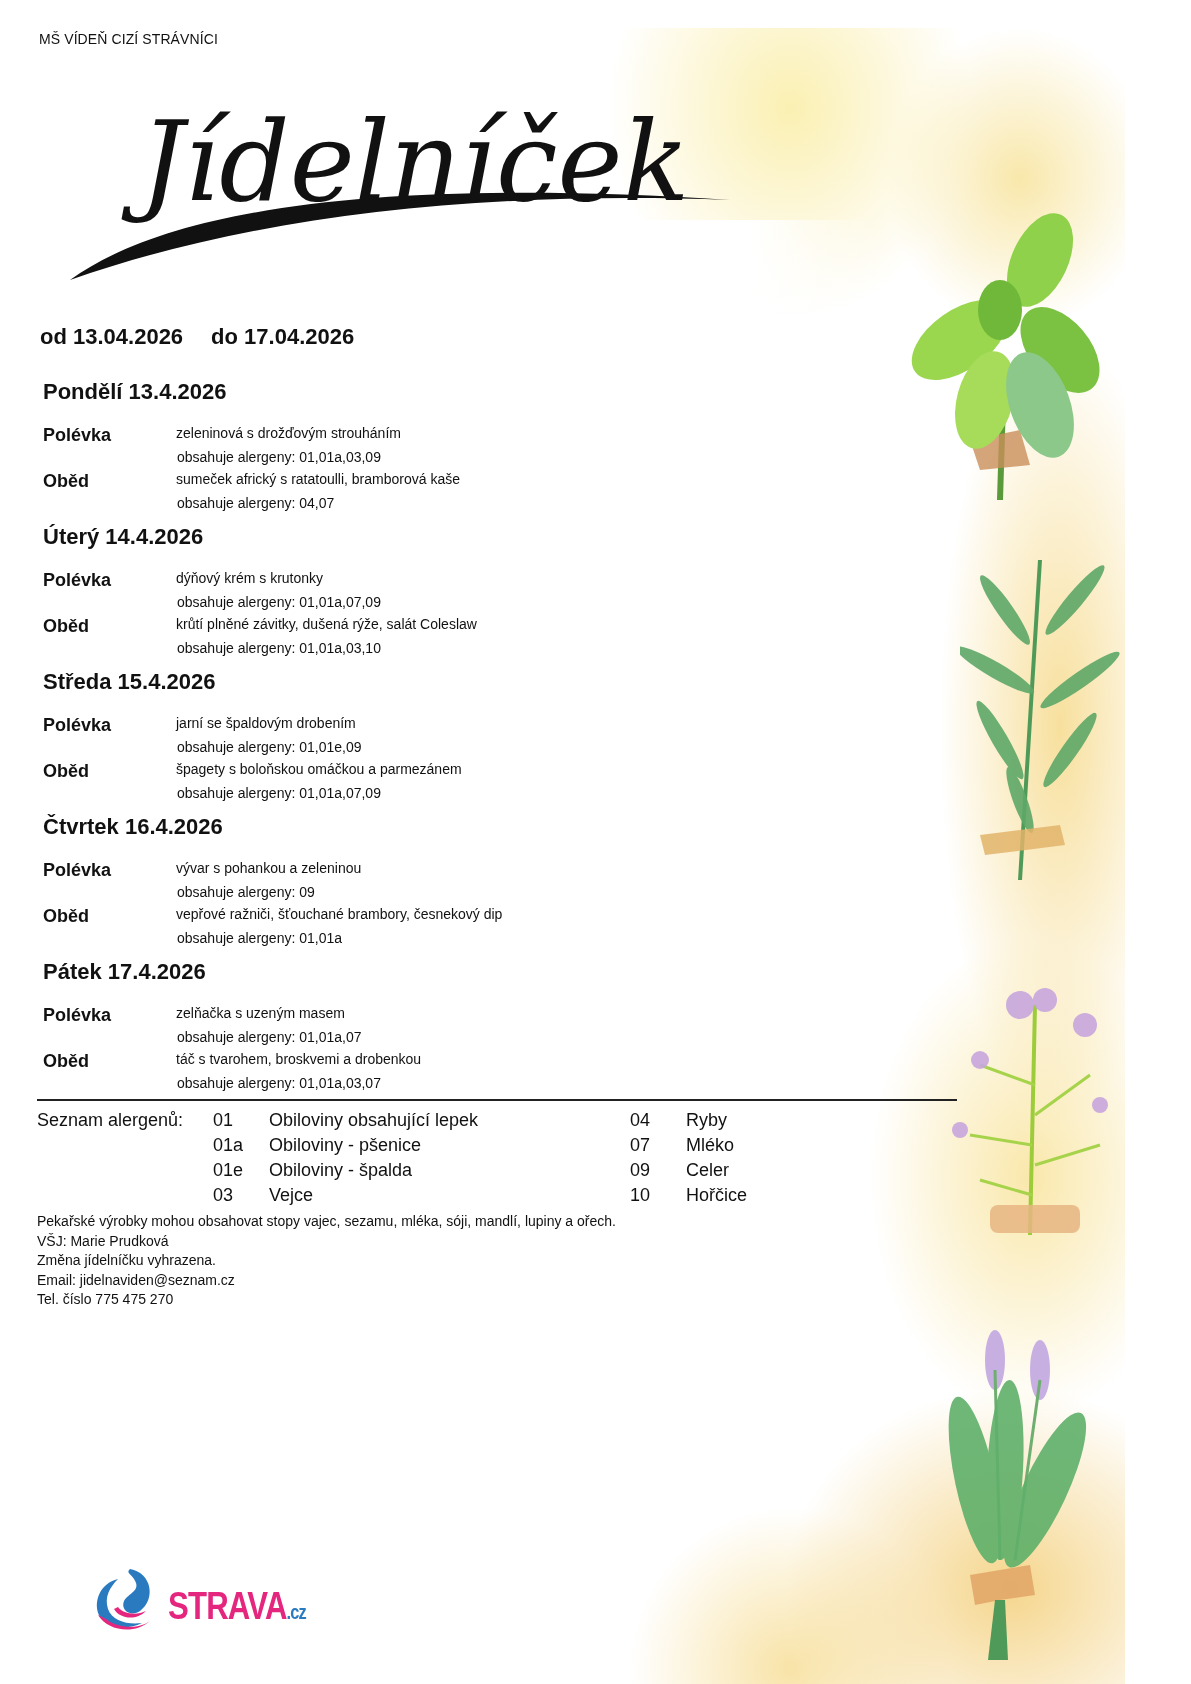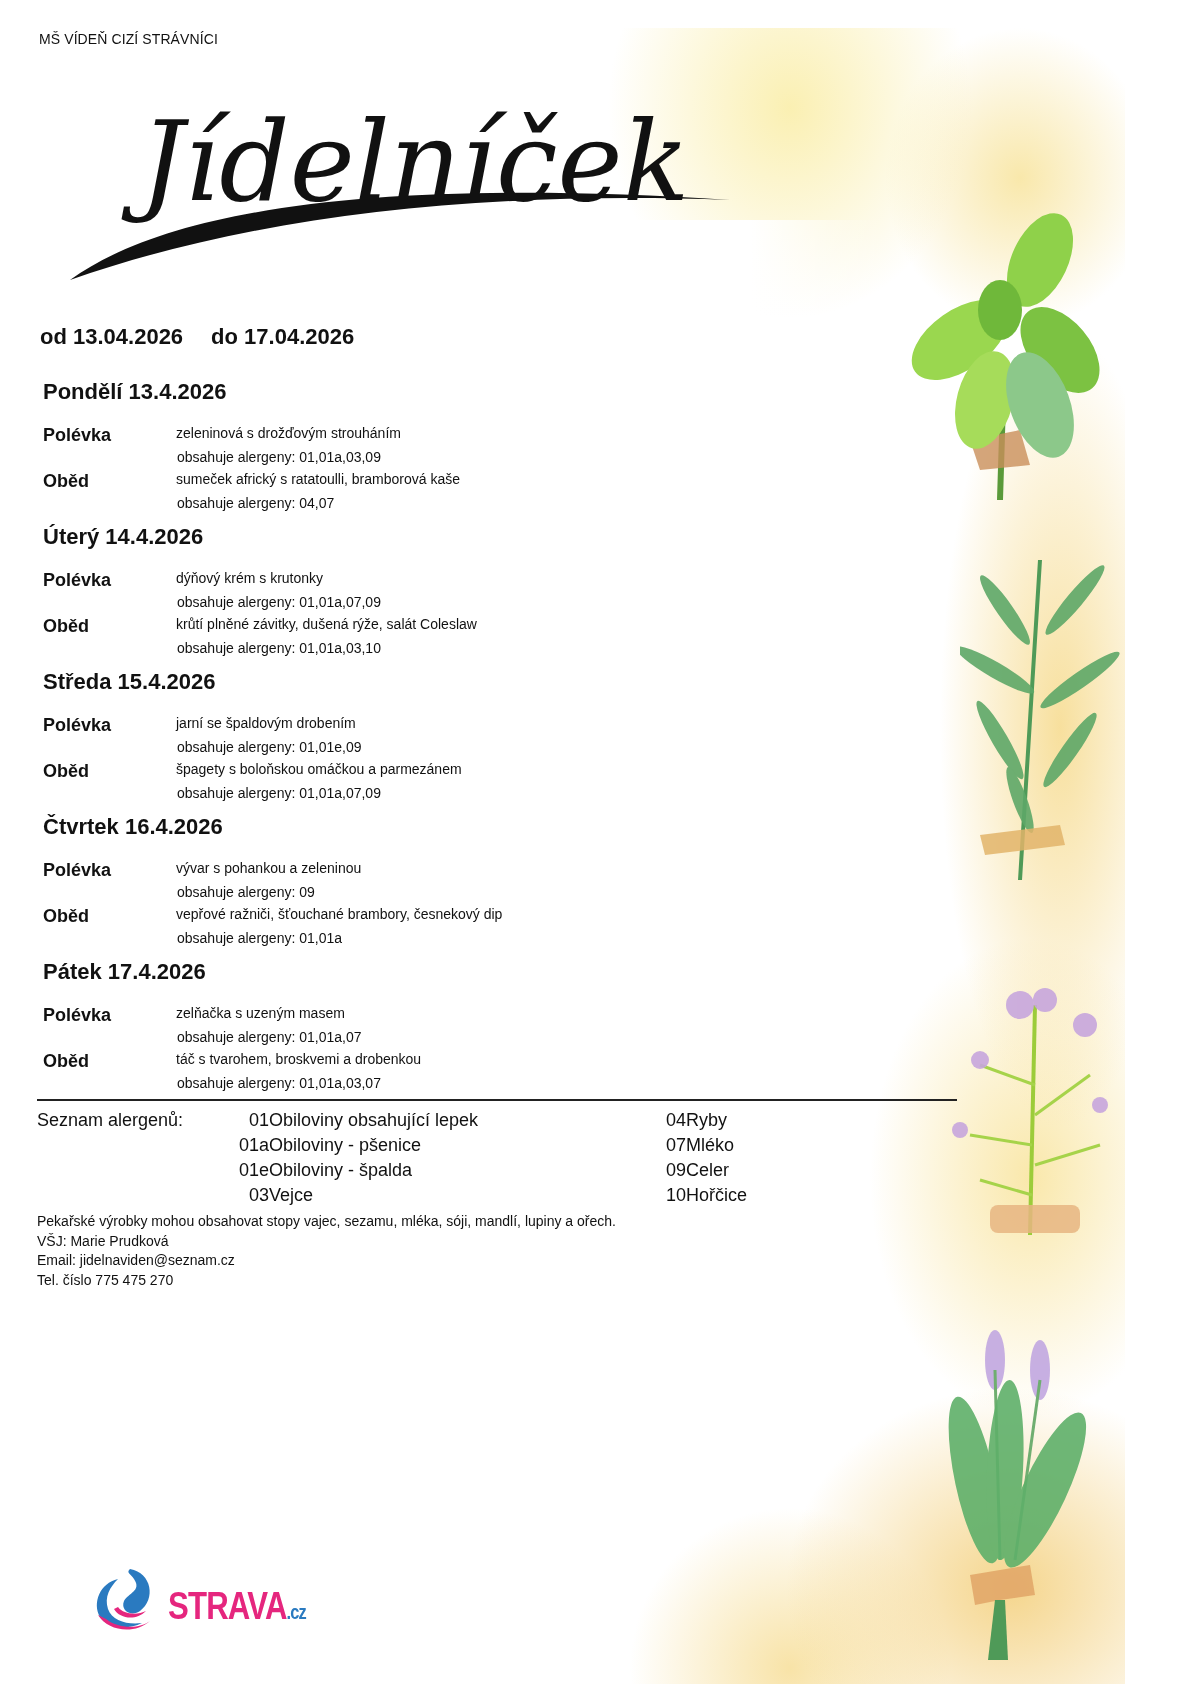--- a/index.html
+++ b/index.html
@@ -30,21 +30,21 @@
   .day { position:absolute; left:32px; width:620px;margin-left:11px; }
   .day-title { font-size:22px; font-weight:bold; height:30px; }
   .meal { position:relative; height:46px; }
   .meal-label { position:absolute; left:0; top:0; font-size:18px; font-weight:bold; }
   .meal-name { position:absolute; left:133px; top:0; font-size:14px; white-space:nowrap; }
   .meal-allergens { position:absolute; left:134px; top:24px; font-size:14px; white-space:nowrap; }
   .rule { position:absolute; left:37px; top:1099px; width:920px; height:2px; background:#222; }
   .allergen-head { position:absolute; left:37px; top:1110px; font-size:18px; }
   .allergen-list { position:absolute; top:1110px; font-size:18px; }
   .allergen-row { height:25px; white-space:nowrap; }
-  .allergen-code { display:inline-block; width:56px;text-align:right; }
+  .allergen-code { display:inline-block; width:56px; }
   .notes { position:absolute; left:37px; top:1212px; font-size:14px; line-height:19.5px; }
   .logo { position:absolute; left:90px; top:1565px; width:200px; height:70px; }
   .logo-text { position:absolute; left:78px; top:20px; font-size:38px; font-weight:bold; color:#e5267e; letter-spacing:-1px; transform:scaleX(0.82); transform-origin:left; }
   .logo-text small { font-size:20px; color:#2a7ac0; }
 </style>
 </head>
 <body>
 
 <div class="wash"></div>
 <div class="wash-mask"></div>
@@ -208,20 +208,21 @@
 <div class="allergen-list" style="left:630px">
   <div class="allergen-row"><span class="allergen-code">04</span><span>Ryby</span></div>
   <div class="allergen-row"><span class="allergen-code">07</span><span>Mléko</span></div>
   <div class="allergen-row"><span class="allergen-code">09</span><span>Celer</span></div>
   <div class="allergen-row"><span class="allergen-code">10</span><span>Hořčice</span></div>
 </div>
 
 <div class="notes">
   <div>Pekařské výrobky mohou obsahovat stopy vajec, sezamu, mléka, sóji, mandlí, lupiny a ořech.</div>
   <div>VŠJ: Marie Prudková</div>
+  <div>Změna jídelníčku vyhrazena.</div>
   <div>Email: jidelnaviden@seznam.cz</div>
   <div>Tel. číslo 775 475 270</div>
 </div>
 
 <div class="logo">
   <svg width="70" height="70" viewBox="0 0 70 70" style="position:absolute;left:0;top:0">
     <path d="M40 4 C62 8, 66 34, 50 46 C42 52, 30 46, 34 36 C38 28, 52 26, 44 14 C40 8, 36 8, 40 4 Z" fill="#2a7ac0"></path>
     <path d="M28 14 C10 18, 2 38, 10 52 C16 62, 36 66, 52 58 C38 60, 22 56, 18 44 C14 32, 20 22, 28 14 Z" fill="#2a7ac0"></path>
     <path d="M8 50 C18 66, 44 70, 60 56 C50 64, 28 64, 16 54 Z" fill="#e5267e"></path>
     <path d="M24 44 C30 54, 46 56, 56 46 C48 50, 34 50, 28 42 Z" fill="#e5267e"></path>

